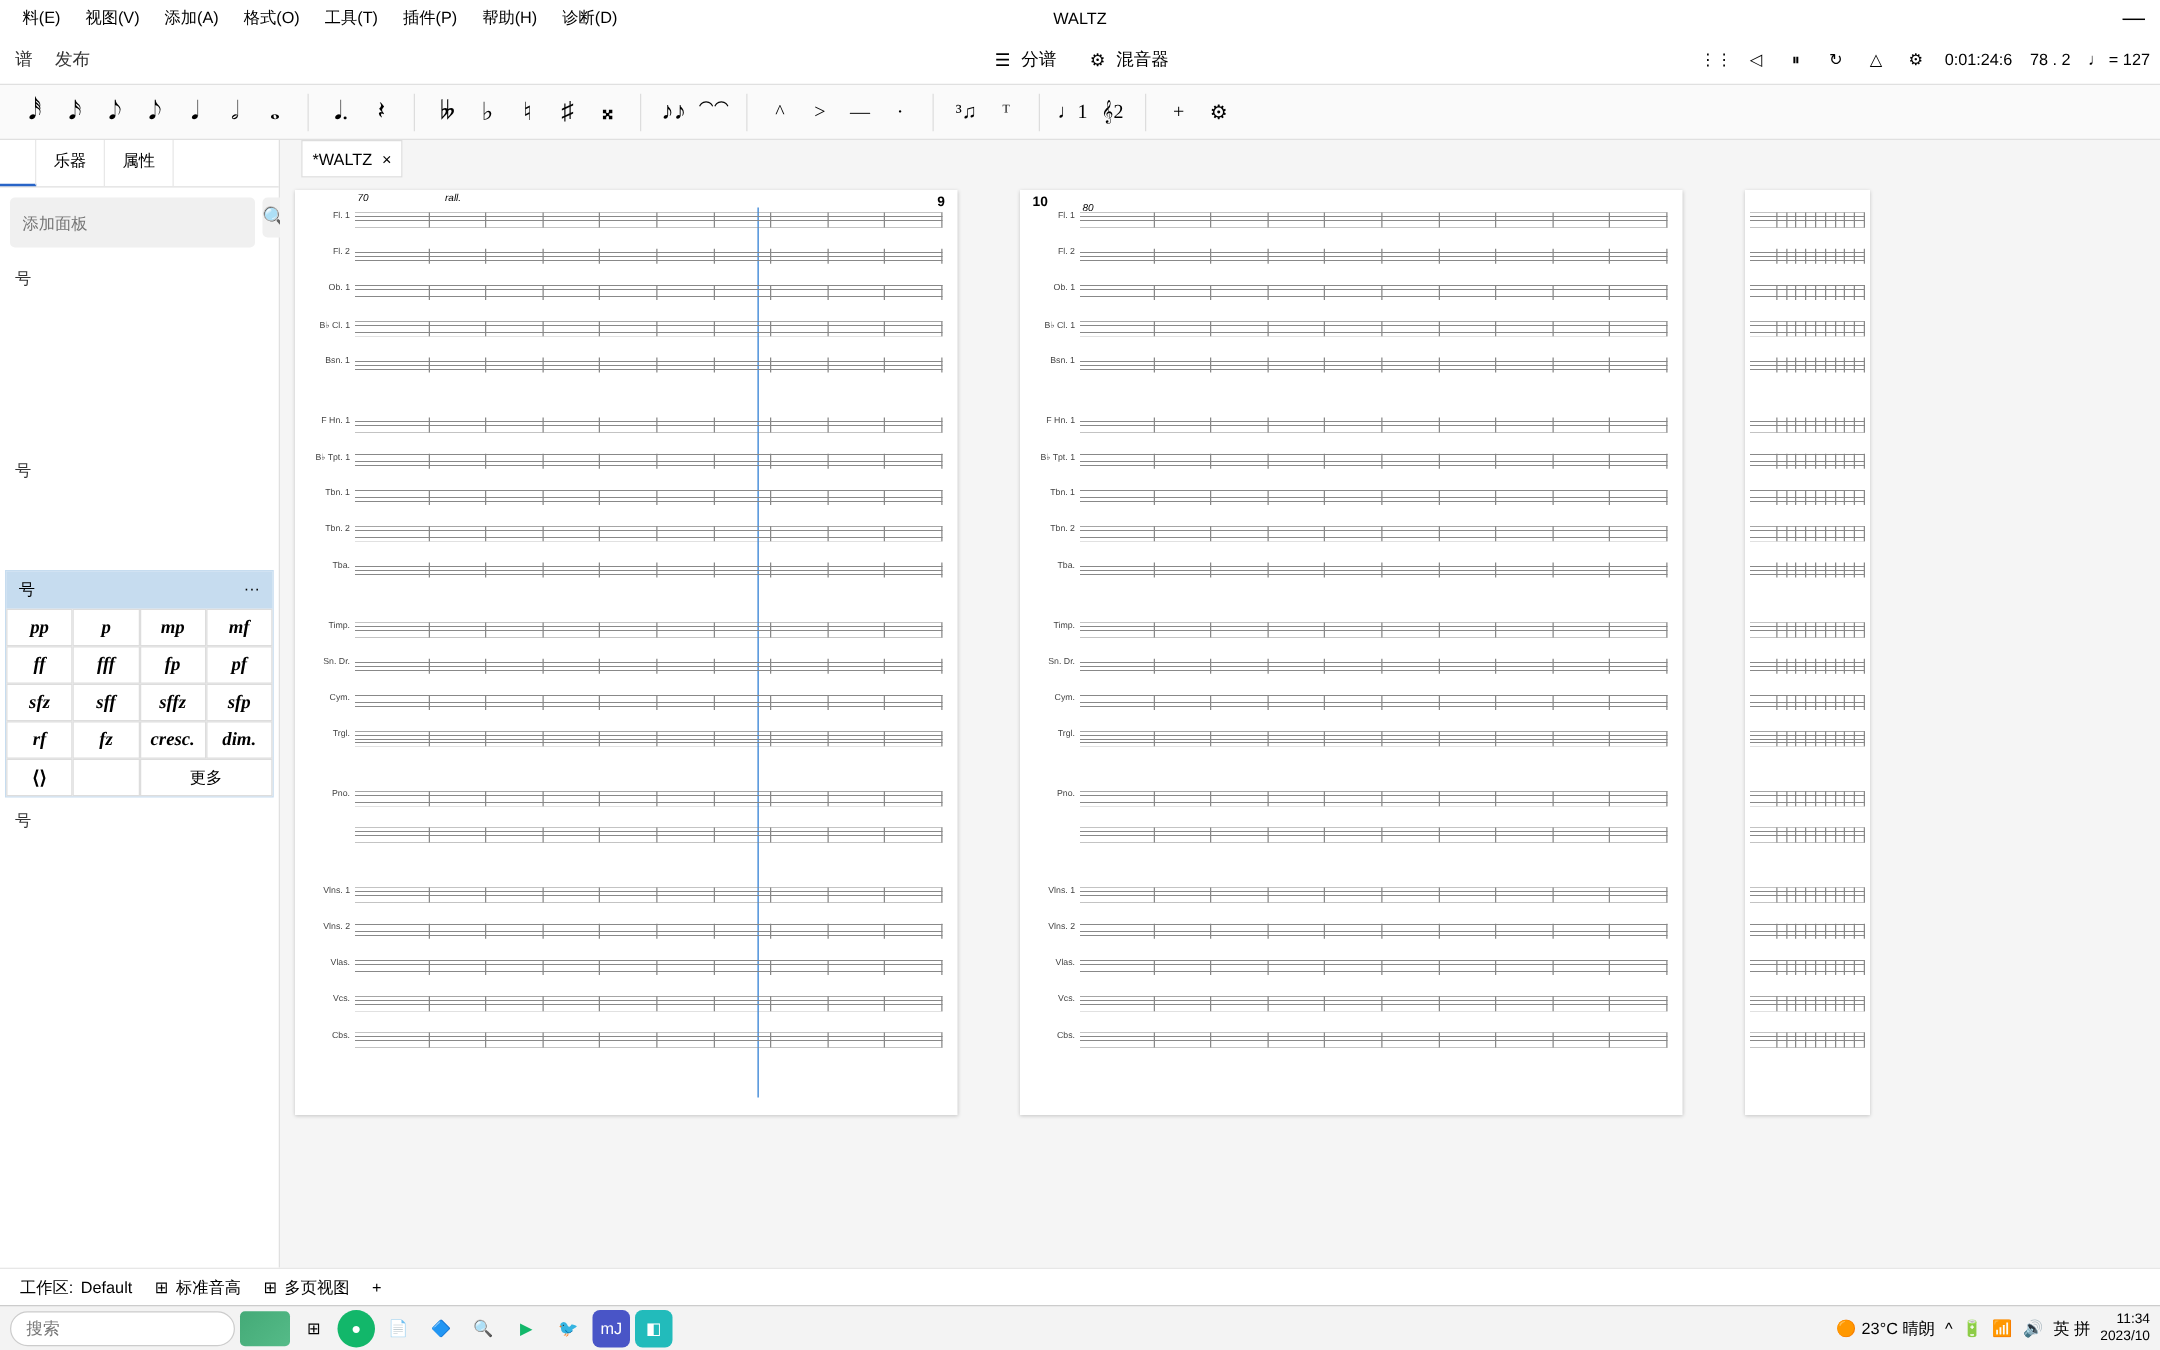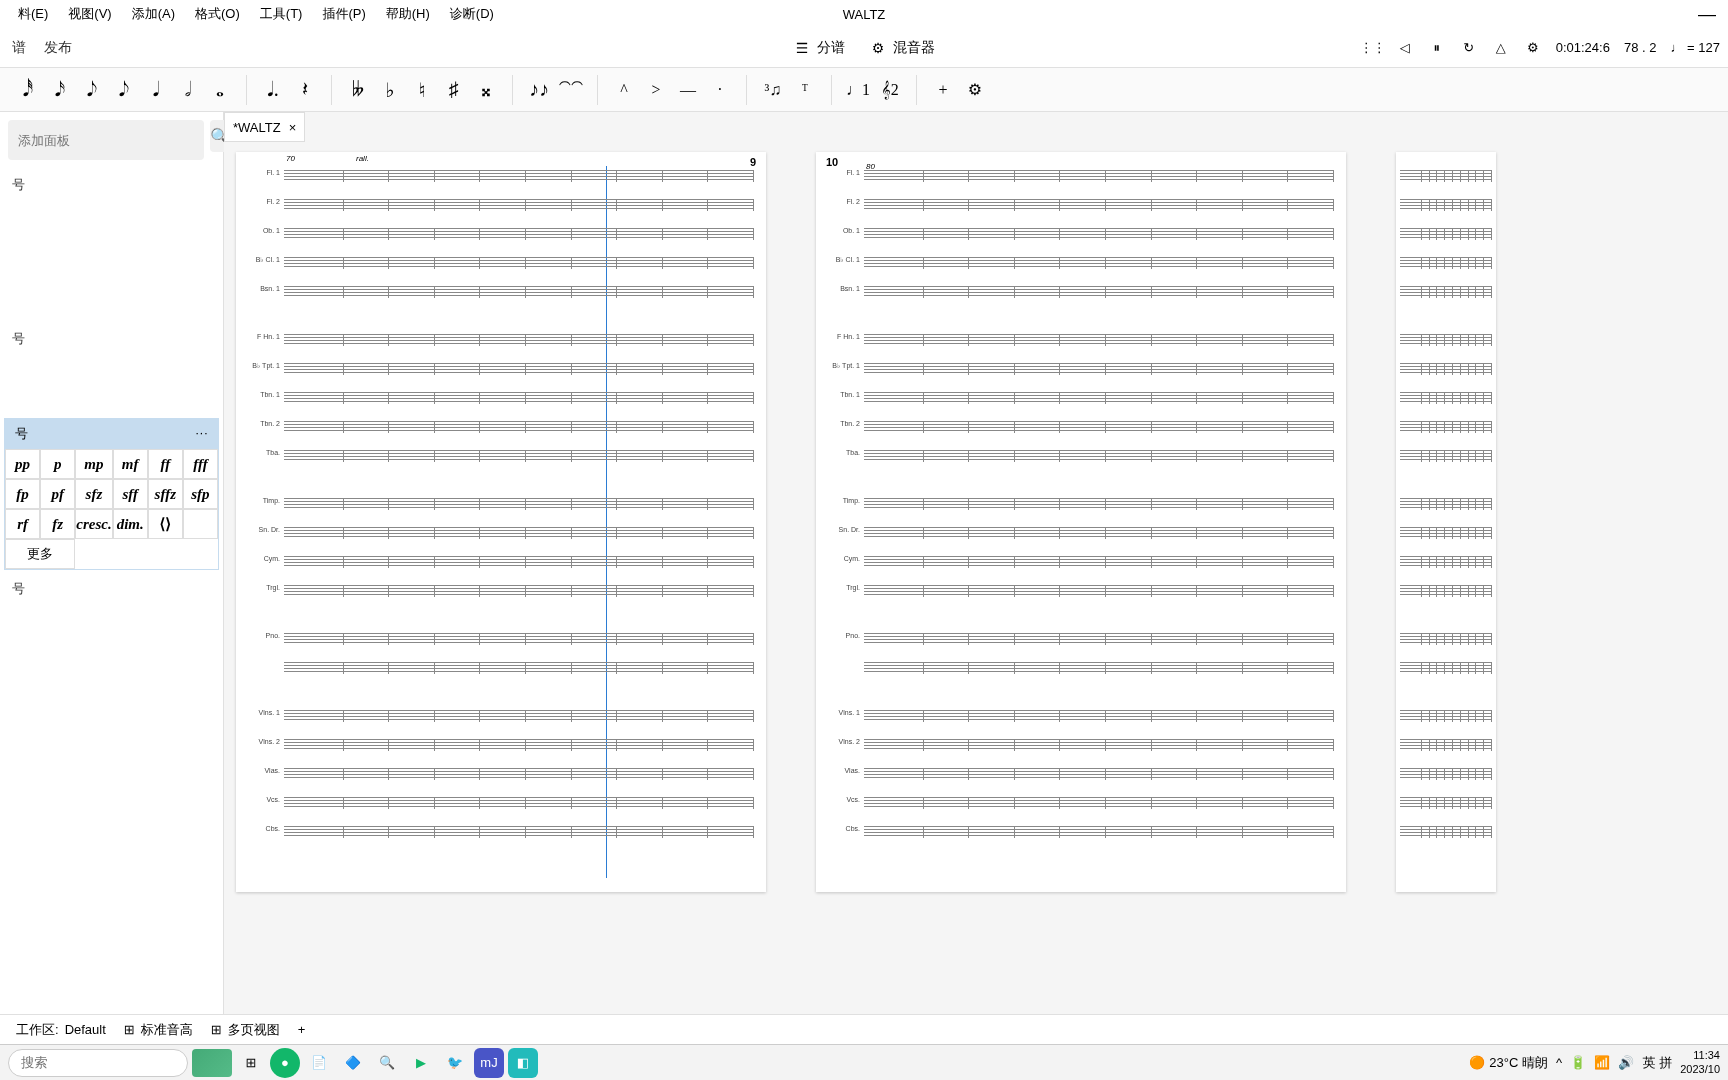--- a/index.html
+++ b/index.html
@@ -28,27 +28,27 @@
 .sidebar { width: 224px; background: #fff; border-right: 1px solid #e0e0e0; display: flex; flex-direction: column; }
 .sidebar .tabs { display: flex; height: 38px; border-bottom: 1px solid #e0e0e0; }
 .sidebar .tab { padding: 8px 14px; font-size: 13px; cursor: pointer; border-right: 1px solid #e8e8e8; }
 .sidebar .tab.active { border-bottom: 2px solid #2864c7; }
 .sidebar .search-row { display: flex; padding: 8px; gap: 6px; }
 .sidebar .search-row input { flex: 1; height: 40px; border: none; background: #f0f0f0; border-radius: 4px; padding: 0 10px; font-size: 13px; }
 .sidebar .search-row .sbtn { width: 36px; height: 32px; background: #f0f0f0; border-radius: 4px; display: flex; align-items: center; justify-content: center; cursor: pointer; }
 .sidebar .section { padding: 8px 12px; font-size: 13px; color: #333; }
 .sidebar .dyn-panel { margin: 2px 4px; border: 1px solid #c6dcef; }
 .sidebar .dyn-header { background: #c6dcef; padding: 6px 10px; font-size: 13px; display: flex; justify-content: space-between; }
-.sidebar .dyn-grid { display: grid; grid-template-columns: repeat(6, 1fr); }
+.sidebar .dyn-grid { display: grid; grid-template-columns: repeat(4, 1fr); }
 .sidebar .dyn-cell { border: 1px solid #ddd; height: 30px; display: flex; align-items: center; justify-content: center; font-style: italic; font-family: serif; font-weight: bold; font-size: 15px; cursor: pointer; }
 .sidebar .dyn-cell.wide { grid-column: span 2; }
 .sidebar .dyn-more { grid-column: span 4; font-style: normal; font-weight: normal; font-size: 13px; font-family: sans-serif; }
 
 .canvas { flex: 1; background: #f5f5f5; position: relative; overflow: hidden; }
-.canvas .doctab { position: absolute; top: 0; left: 0; height: 30px; display: flex; align-items: center; background: #fff; border: 1px solid #ddd; padding: 0 8px; font-size: 13px; gap: 8px; }
+.canvas .doctab { position: absolute; top: 0; left: 17px; height: 30px; display: flex; align-items: center; background: #fff; border: 1px solid #ddd; padding: 0 8px; font-size: 13px; gap: 8px; }
 .canvas .score-area { position: absolute; top: 30px; left: 0; right: 0; bottom: 0; display: flex; gap: 50px; padding: 10px 12px; }
 .page { background: #fff; box-shadow: 0 1px 3px rgba(0,0,0,0.2); width: 530px; height: 740px; position: relative; padding: 14px 12px 14px 48px; }
 .page.p3 { width: 100px; padding: 14px 4px; }
 .page .pagenum { position: absolute; top: 4px; right: 10px; font-size: 11px; font-weight: bold; }
 .page .pagenum.left { left: 10px; right: auto; }
 .staff-group { display: flex; flex-direction: column; gap: 9px; }
 .staff { height: 20px; position: relative; }
 .staff::before { content: ""; position: absolute; left: 0; right: 0; top: 4px; height: 12px;
   background: repeating-linear-gradient(to bottom, #888 0, #888 0.6px, transparent 0.6px, transparent 3px); }
 .staff .label { position: absolute; left: -40px; top: 3px; font-size: 7px; color: #444; width: 36px; text-align: right; }
@@ -159,20 +159,25 @@
   </div>
   <div class="sep"></div>
   <div class="group">
     <span class="nbtn sm">+</span>
     <span class="nbtn sm">⚙</span>
   </div>
 </div>
 
 <div class="main">
   <div class="sidebar">
+    <div class="tabs">
+      <span class="tab active"></span>
+      <span class="tab">乐器</span>
+      <span class="tab">属性</span>
+    </div>
     <div class="search-row">
       <input placeholder="添加面板" style="">
       <div class="sbtn">
           <span>🔍</span>
         </div>
     </div>
     <div class="section">号</div>
     <div style="height:120px"></div>
     <div class="section">号</div>
     <div style="height:60px"></div>

